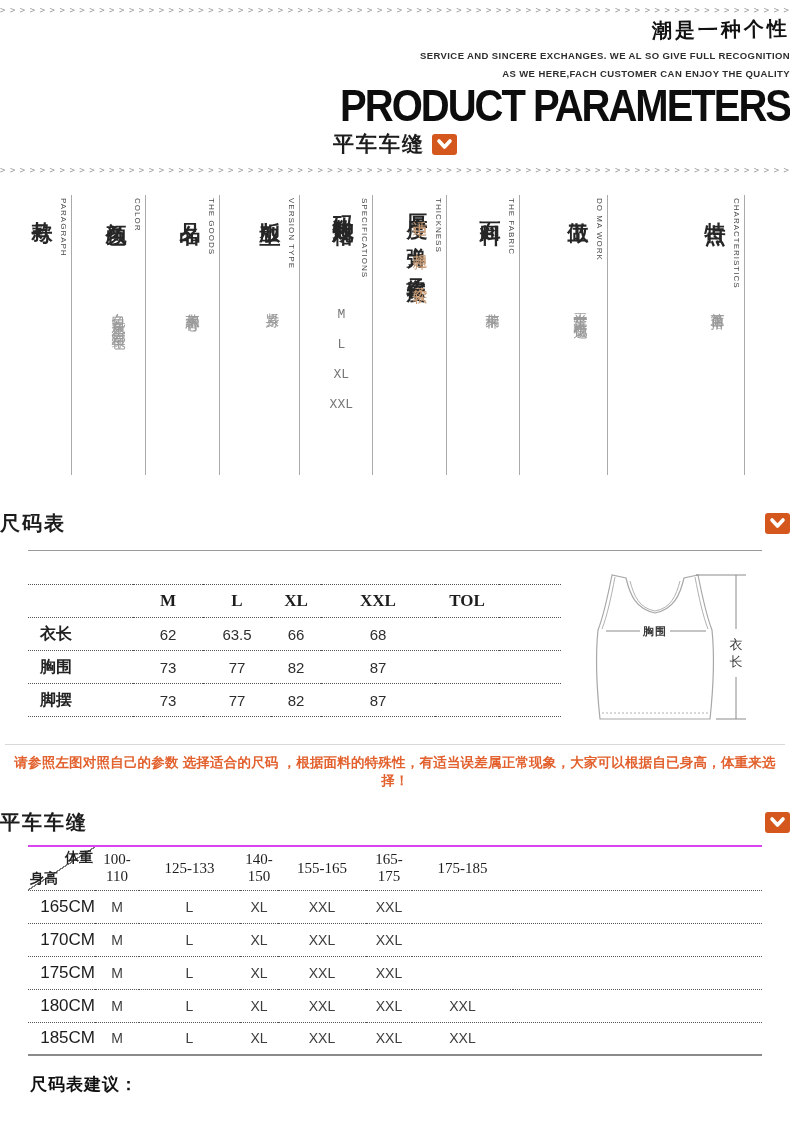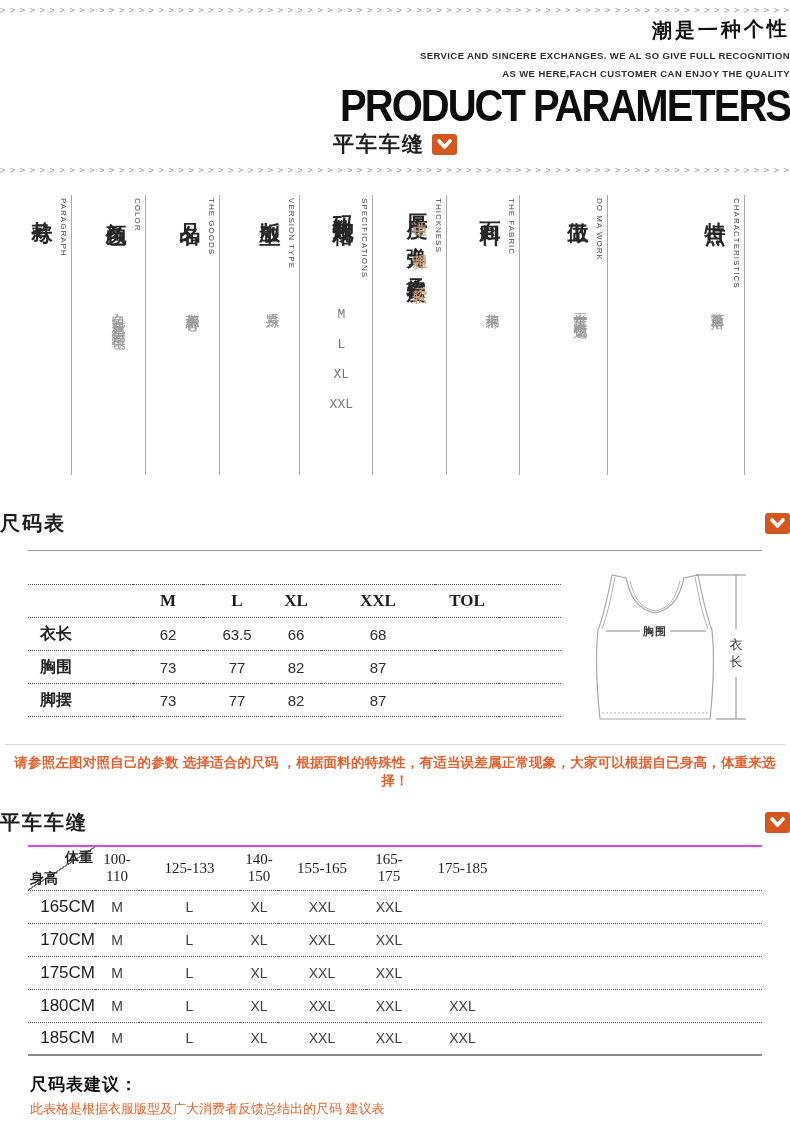--- a/index.html
+++ b/index.html
@@ -339,17 +339,16 @@
       <td>XXL</td>
       <td>XXL</td>
       <td>XXL</td>
       <td></td>
     </tr>
   </tbody>
     </table>
 
   <div class="advice">
     <div class="advice-title">尺码表建议：</div>
-    <div class="advice-line">此表格是根据衣服版型及广大消费者反馈总结出的尺码 建议表</div>
 
   </div>
 
 </div>
 
 </body></html>

